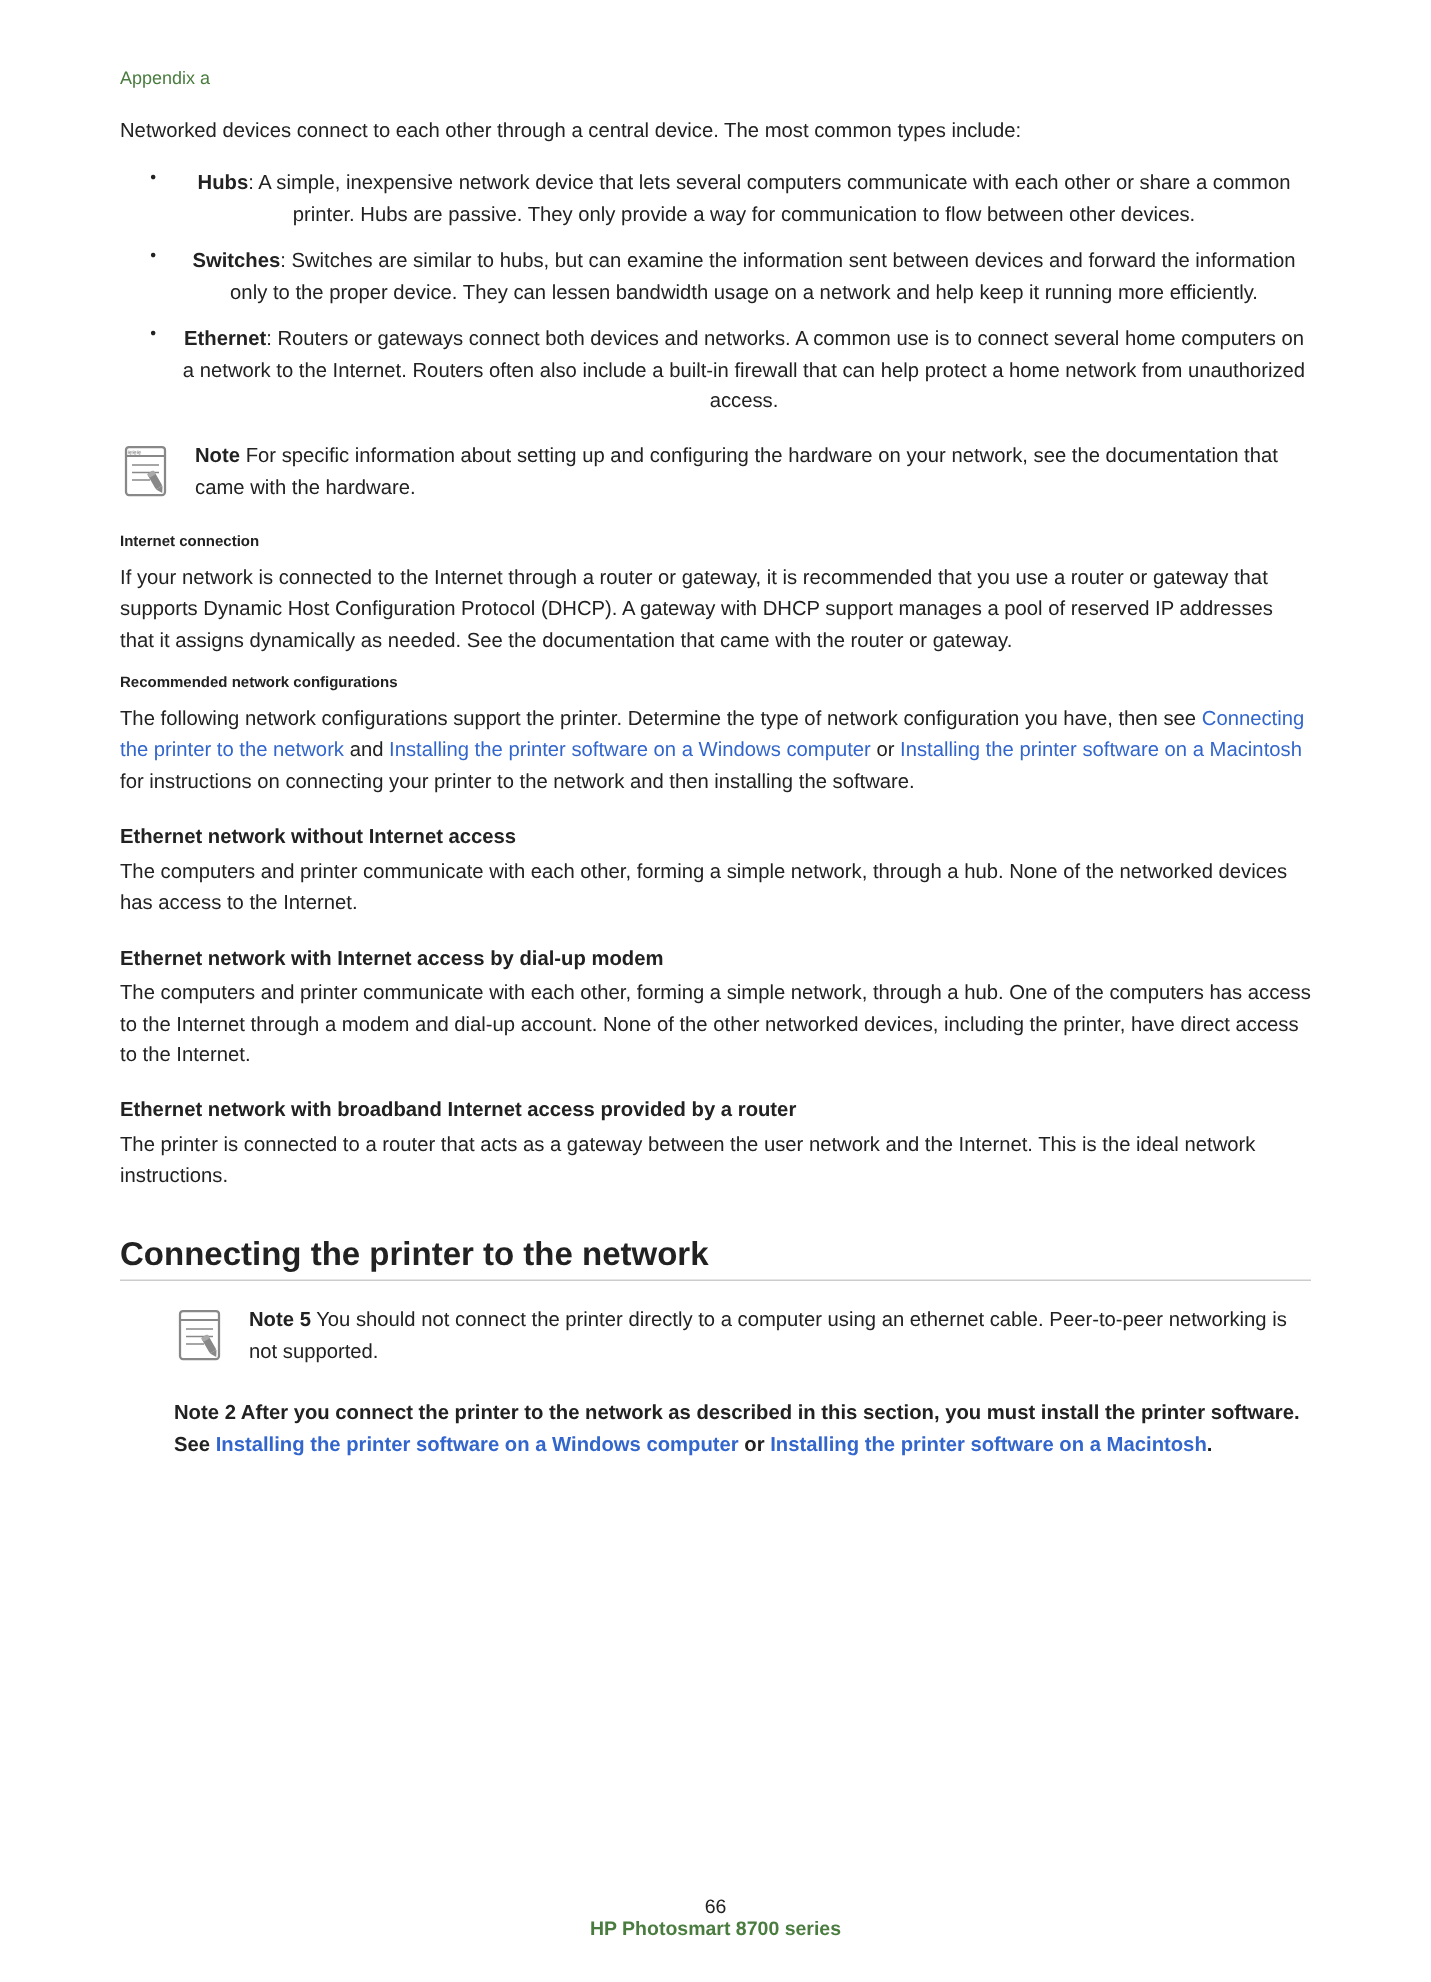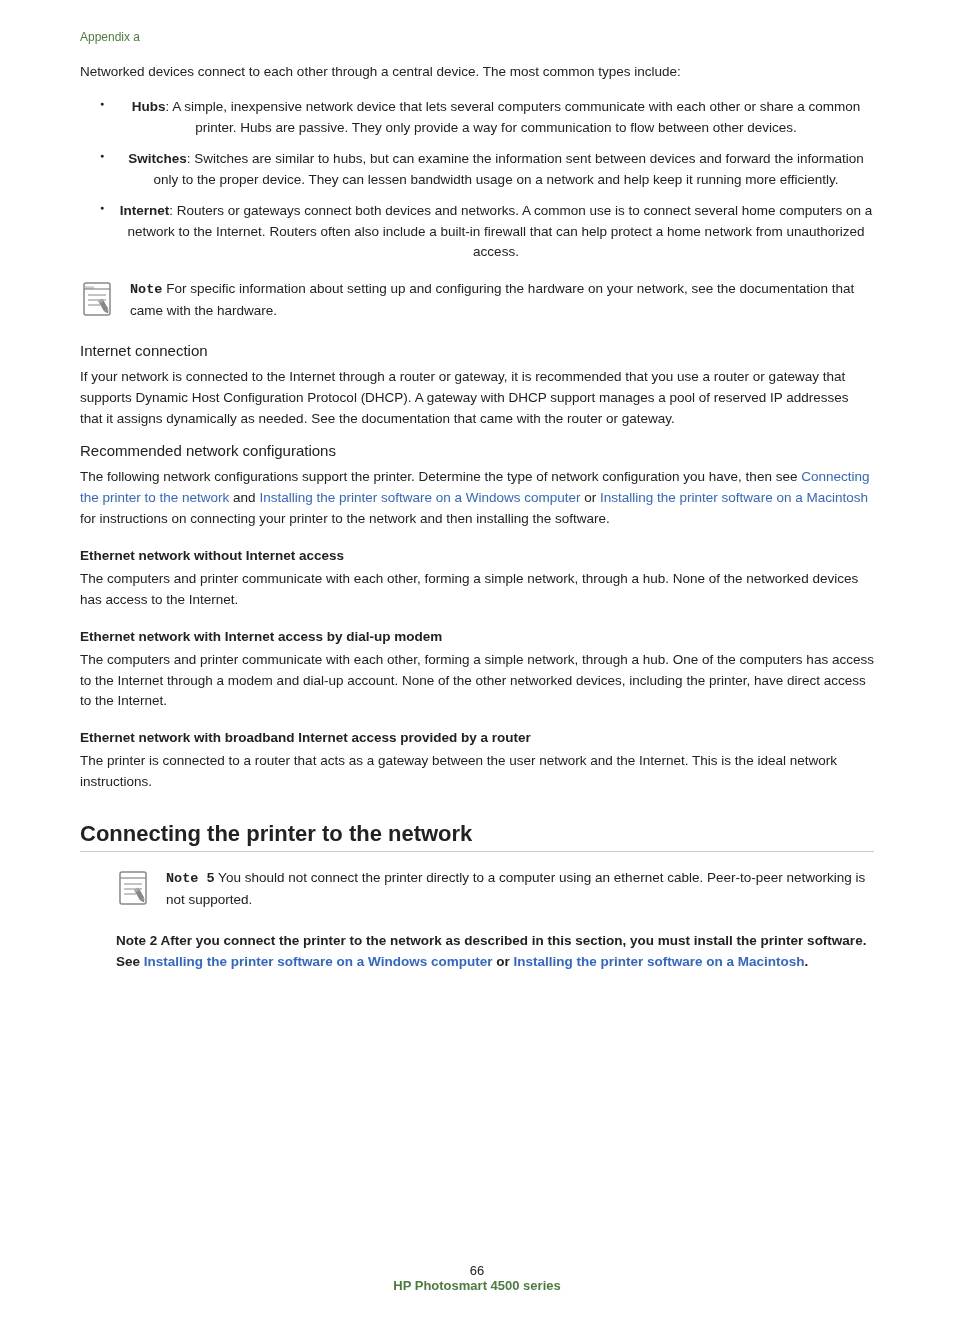--- a/index.html
+++ b/index.html
@@ -14,21 +14,21 @@
       font-size: 13.5px;
       color: #222222;
       width: 954px;
       min-height: 1321px;
       position: relative;
     }
 
     .page {
       width: 954px;
       min-height: 1321px;
-      padding: 30px 80px 50px 80px;
+      padding: 45px 80px 50px 80px;
       position: relative;
     }
 
     .appendix-label {
       color: #4a7c3f;
       font-size: 12px;
       margin-bottom: 18px;
     }
 
     .intro-text {
@@ -73,26 +73,25 @@
       margin-top: 2px;
     }
 
     .note-text {
       line-height: 1.55;
       font-size: 13.5px;
     }
 
     .note-text .note-label {
       font-weight: bold;
-      font-family: Liberation Mono, monospace;
     }
 
     .section-heading {
-      font-weight: normal;
-      font-size: 15px;
+      font-weight: bold;
+      font-size: 10px;
       margin-top: 12px;
       margin-bottom: 8px;
     }
 
     .body-text {
       line-height: 1.55;
       margin-bottom: 10px;
     }
 
     .link-text {
@@ -155,21 +154,21 @@
   <p class="intro-text">Networked devices connect to each other through a central device. The most common types include:</p>
 
   <ul class="bullet-list">
     <li>
       <span><b>Hubs</b></span><span>: A simple, inexpensive network device that lets several computers communicate with each other or share a common printer. Hubs are passive. They only provide a way for communication to flow between other devices.</span>
     </li>
     <li>
       <span><b>Switches</b></span><span>: Switches are similar to hubs, but can examine the information sent between devices and forward the information only to the proper device. They can lessen bandwidth usage on a network and help keep it running more efficiently.</span>
     </li>
     <li>
-      <span><b>Internet</b></span><span>: Routers or gateways connect both devices and networks. A common use is to connect several home computers on a network to the Internet. Routers often also include a built-in firewall that can help protect a home network from unauthorized access.</span>
+      <span><b>Ethernet</b></span><span>: Routers or gateways connect both devices and networks. A common use is to connect several home computers on a network to the Internet. Routers often also include a built-in firewall that can help protect a home network from unauthorized access.</span>
     </li>
   </ul>
 
   <div class="note-box">
     <div class="note-icon">
       <svg width="38" height="38" viewBox="0 0 38 38" fill="none" xmlns="http://www.w3.org/2000/svg">
         <rect x="4" y="2" width="26" height="32" rx="2" fill="none" stroke="#888" stroke-width="1.5"></rect>
         <line x1="4" y1="8" x2="30" y2="8" stroke="#888" stroke-width="1.2"></line>
         <line x1="8" y1="14" x2="26" y2="14" stroke="#888" stroke-width="1"></line>
         <line x1="8" y1="19" x2="26" y2="19" stroke="#888" stroke-width="1"></line>
@@ -230,16 +229,16 @@
   </div>
 
   <div class="indented" style="margin-top:10px;font-weight:bold;">
     <p class="body-text">
       <span class="note-label">Note 2</span><span>   After you connect the printer to the network as described in this section, you must install the printer software. See </span><a class="link-text">Installing the printer software on a Windows computer</a><span> or </span><a class="link-text">Installing the printer software on a Macintosh</a><span>.</span>
     </p>
   </div>
 
   <div class="footer">
     <span class="footer-page">66</span>
-    <span class="footer-brand">HP Photosmart 4500 series</span>
+    <span class="footer-brand">HP Photosmart 8700 series</span>
   </div>
 
 </div>
 
 </body></html>

